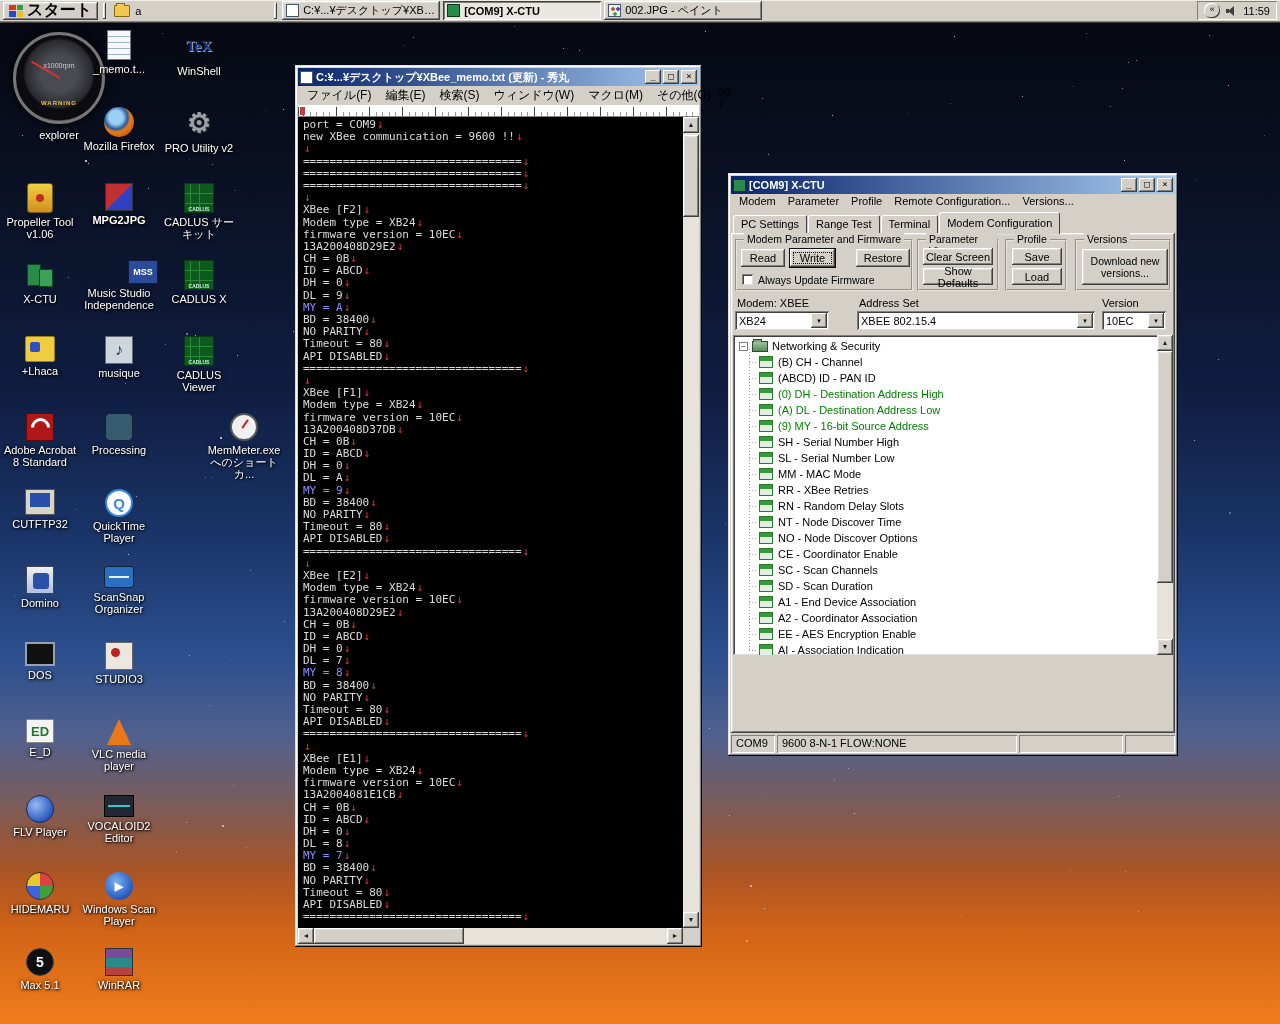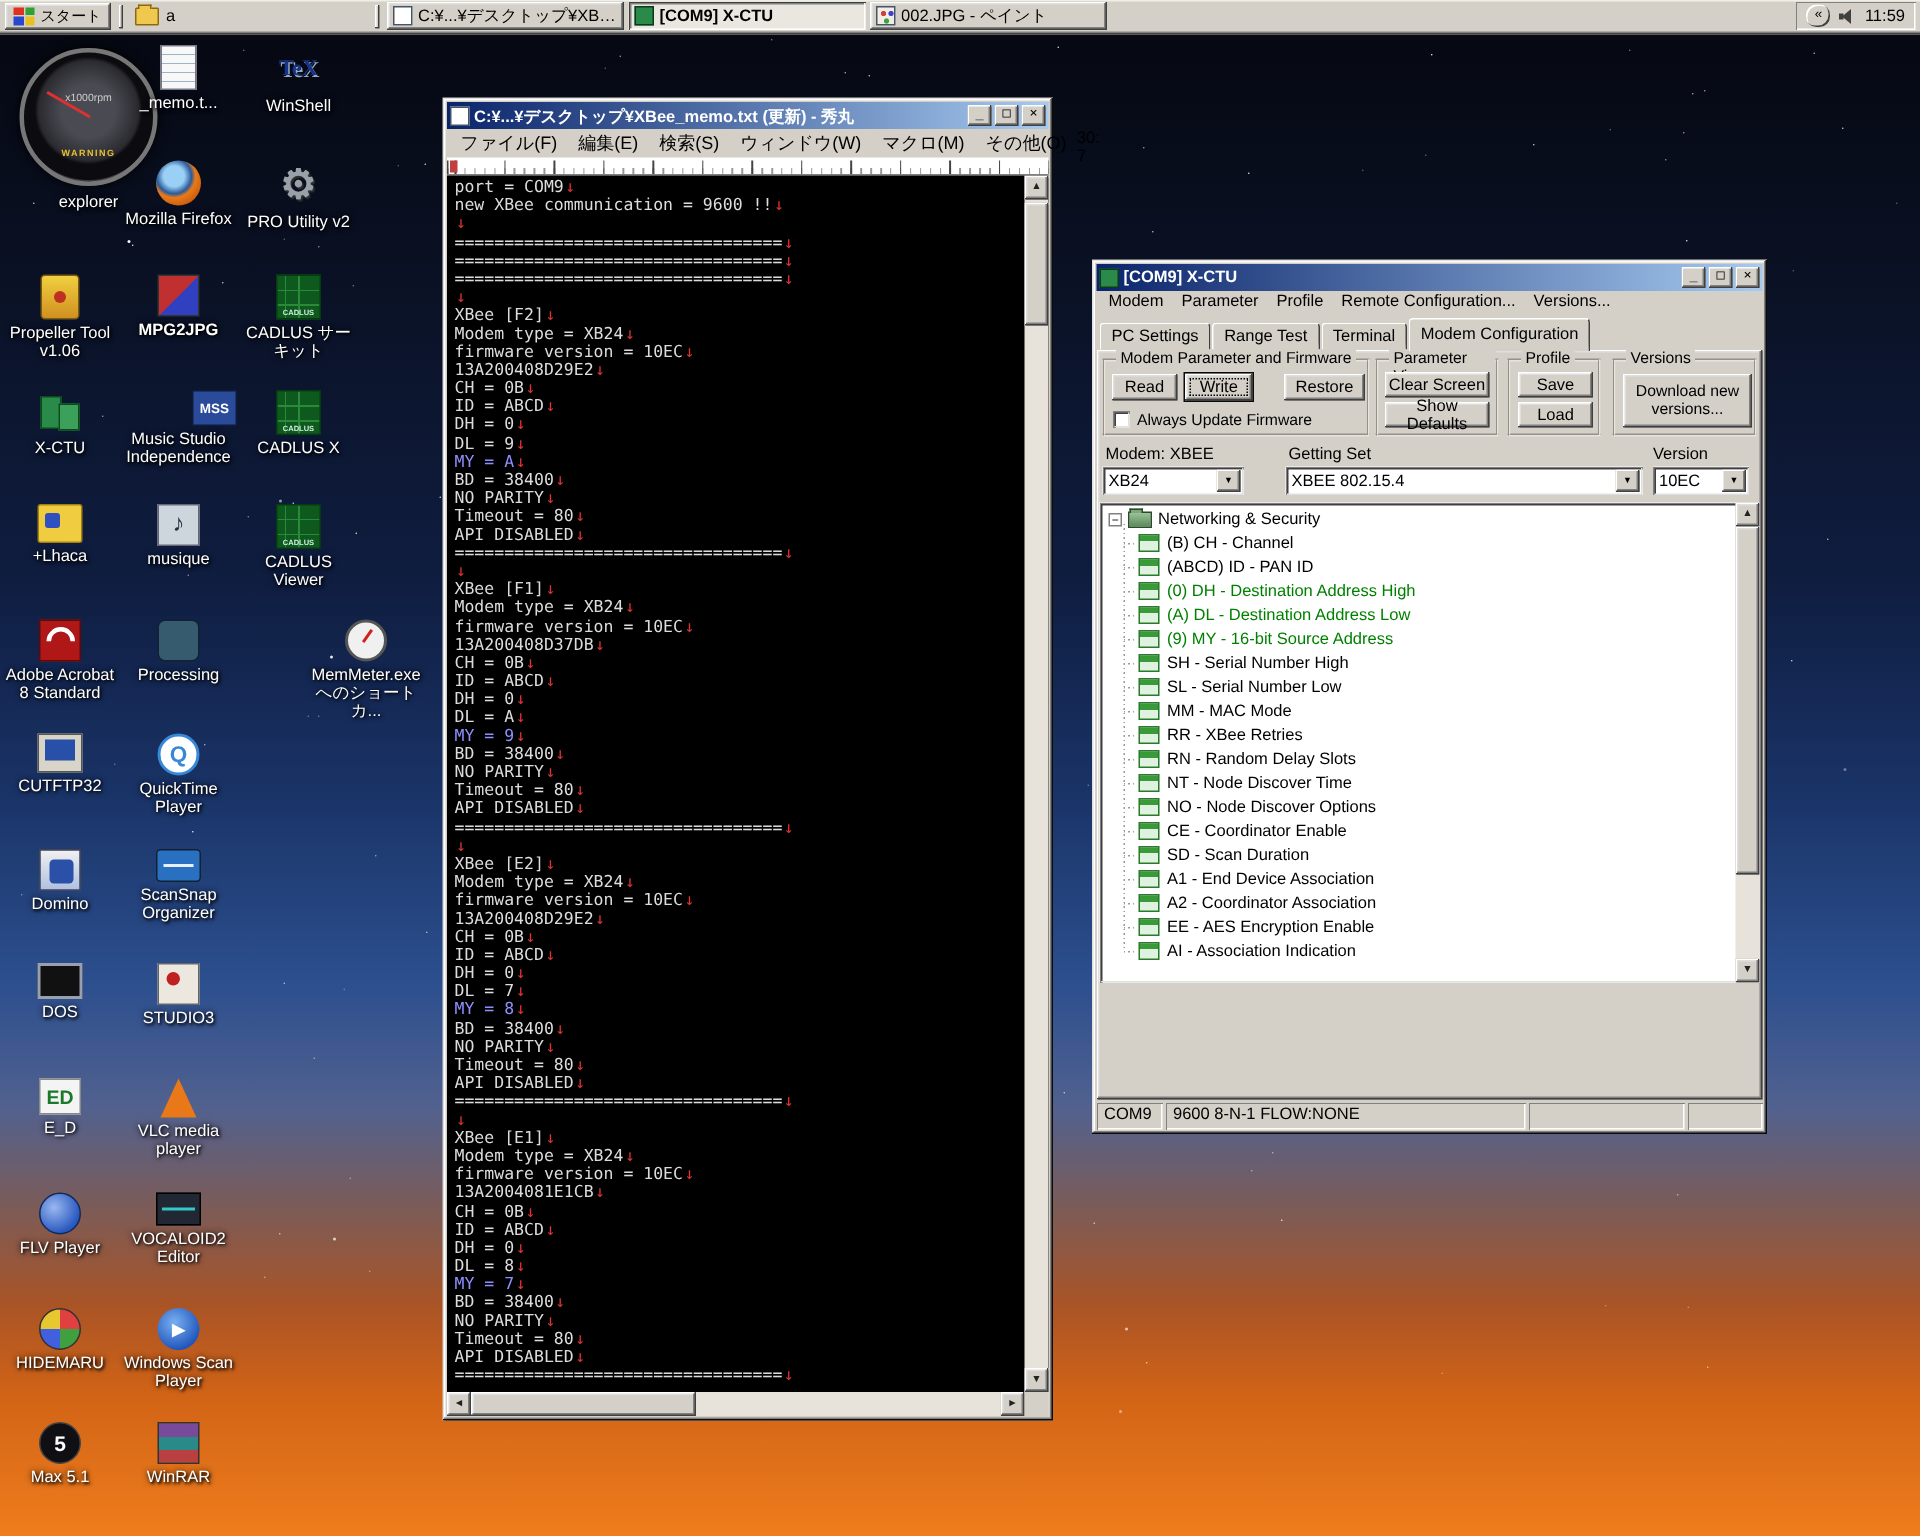--- a/index.html
+++ b/index.html
@@ -180,21 +180,21 @@
   .log{position:absolute;font-size:11px;line-height:13.5px;color:#000;padding:2px 4px;}
   .statusbar{display:flex;gap:2px;height:18px;margin-top:2px;}
   .scell{box-shadow:inset 1px 1px #808080,inset -1px -1px #fff;font-size:11px;
     padding:2px 5px;white-space:nowrap;overflow:hidden;}
 
   
   .taskbar{position:absolute;top:0;left:0;right:0;height:23px;background:#d4d0c8;z-index:20;
     box-shadow:inset 0 1px #efefe6,inset 0 -1px #404040,inset 0 -2px #808080;
     display:flex;align-items:center;padding:2px 3px 4px;gap:3px;}
   .startbtn{height:18px;display:flex;align-items:center;gap:4px;padding:0 6px;
-    font-weight:normal;font-size:10px;cursor:pointer;}
+    font-weight:bold;font-size:16px;cursor:pointer;}
   .wf{width:14px;height:12px;display:grid;grid-template-columns:1fr 1fr;grid-template-rows:1fr 1fr;gap:1px;}
   .wf i:nth-child(1){background:#e03020}.wf i:nth-child(2){background:#30a030}
   .wf i:nth-child(3){background:#2848d0}.wf i:nth-child(4){background:#e8c020}
   .grip{width:3px;height:16px;box-shadow:inset -1px -1px #404040,inset 1px 1px #fff;margin:0 2px;flex:none;}
   .quick{width:158px;display:flex;align-items:center;gap:5px;padding-left:3px;}
   .qfolder{width:16px;height:12px;background:#f0c850;border:1px solid #8a6a10;position:relative;border-radius:1px;}
   .qfolder::before{content:"";position:absolute;top:-3px;left:1px;width:7px;height:2px;
     background:#f0c850;border:1px solid #8a6a10;border-bottom:none;}
   .qlabel{font-size:11px;}
   #task-buttons{display:flex;gap:3px;}
@@ -690,21 +690,21 @@
         <div class="btn" style="left:5px;top:7px;width:50px;height:17px">Save</div>
         <div class="btn" style="left:5px;top:27px;width:50px;height:17px">Load</div>
       </div>
 
       <div class="group" style="left:344px;top:6px;width:96px;height:52px">
         <span class="gtitle">Versions</span>
         <div class="btn multi" style="left:5px;top:8px;width:86px;height:36px">Download new versions...</div>
       </div>
 
       <span class="lbl" style="left:6px;top:64px">Modem: XBEE</span>
-      <span class="lbl" style="left:128px;top:64px">Getting Set</span>
+      <span class="lbl" style="left:128px;top:64px">Address Set</span>
       <span class="lbl" style="left:371px;top:64px">Version</span>
 
       <div class="combo" style="left:4px;top:78px;width:94px">
         <span class="cval">XB24</span>
         <span class="cbtn">▼</span>
       </div>
       <div class="combo" style="left:126px;top:78px;width:238px">
         <span class="cval">XBEE 802.15.4</span>
         <span class="cbtn">▼</span>
       </div>
@@ -764,20 +764,24 @@
               <span class="tico"></span>
               <span class="tlabel">NT - Node Discover Time</span>
             </div>
             <div class="titem">
               <span class="tico"></span>
               <span class="tlabel">NO - Node Discover Options</span>
             </div>
             <div class="titem">
               <span class="tico"></span>
               <span class="tlabel">CE - Coordinator Enable</span>
+            </div>
+            <div class="titem">
+              <span class="tico"></span>
+              <span class="tlabel">SC - Scan Channels</span>
             </div>
             <div class="titem">
               <span class="tico"></span>
               <span class="tlabel">SD - Scan Duration</span>
             </div>
             <div class="titem">
               <span class="tico"></span>
               <span class="tlabel">A1 - End Device Association</span>
             </div>
             <div class="titem">

